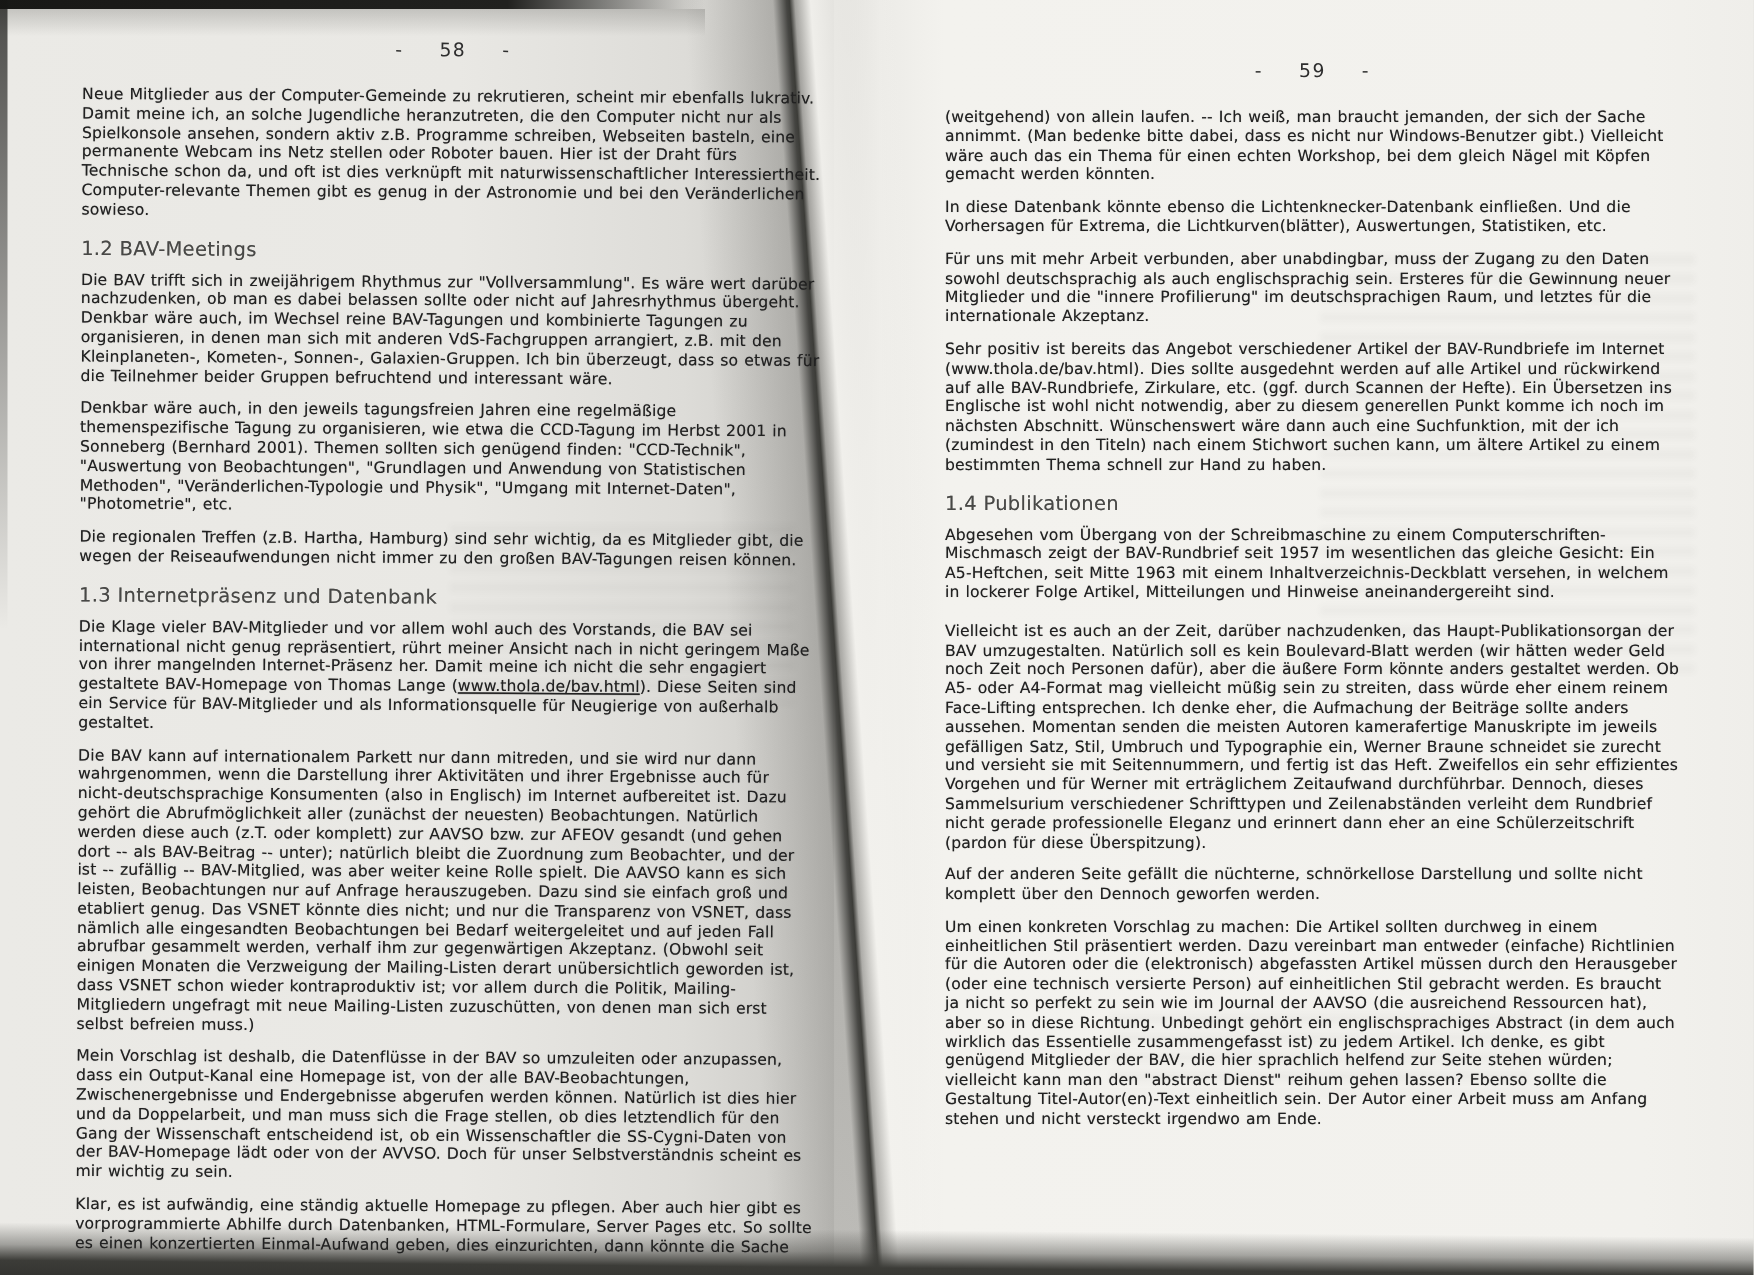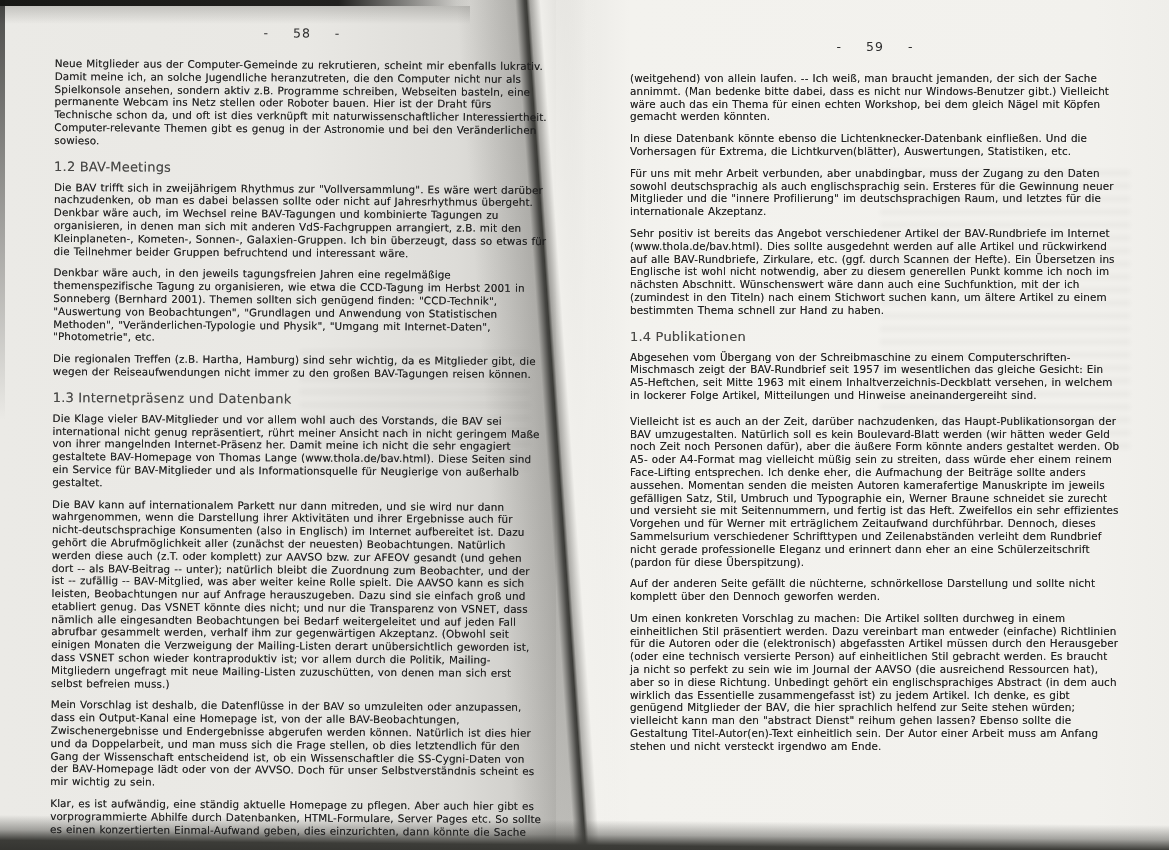--- a/index.html
+++ b/index.html
@@ -81,21 +81,21 @@
     letter-spacing:0.1px;word-spacing:0.6px;
     margin:0 0 9px 0;
     text-shadow:0 0 0.5px rgba(34,34,34,0.55);
   }
   .heading{
     font-size:13px;font-weight:400;color:#484846;
     margin:12px 0 7px 0;letter-spacing:0.2px;
     text-shadow:0 0 0.4px rgba(70,70,68,0.5);
   }
   .gap-before{margin-top:13px;}
-  .doclink{}
+  .doclink{text-decoration:underline;}
 </style>
 </head>
 <body>
 
 <div class="scan">
 
   <div class="page-left"></div>
   <div class="page-right"></div>
 
   <div class="ghost ghost-a"></div>

